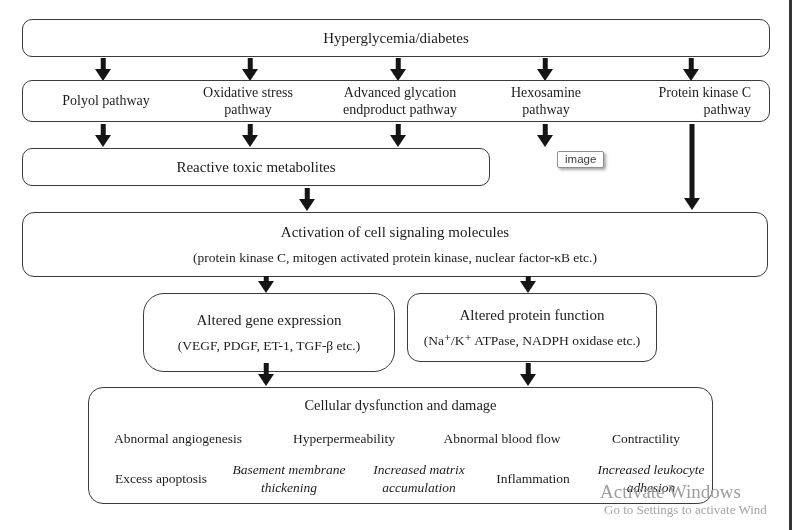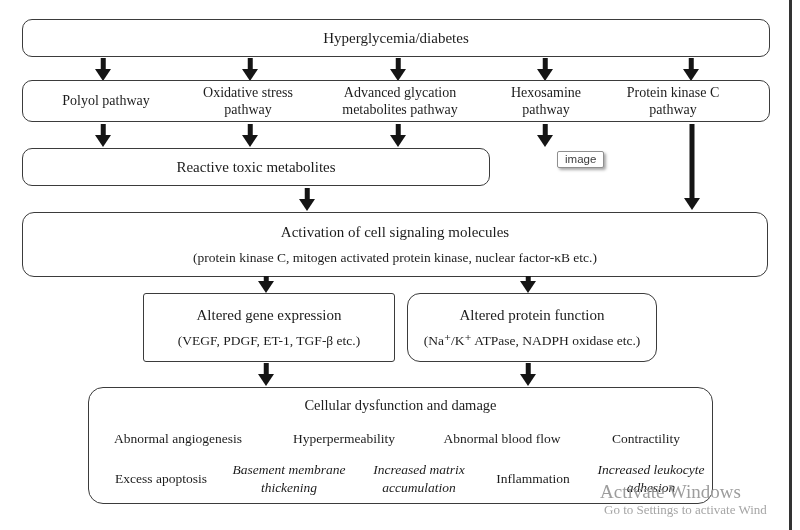--- a/index.html
+++ b/index.html
@@ -77,23 +77,23 @@
       <i class="head" style="top:11px"></i>
     </div>
   <div class="arrow" style="left:682px;top:58px;height:23px">
       <i class="stem" style="height:12px"></i>
       <i class="head" style="top:11px"></i>
     </div>
 
   <div class="box" style="left:22px;top:80px;width:748px;height:42px;">
     <div class="plabel" style="left:165px;width:120px;">Oxidative stress pathway</div>
     <div class="plabel" style="left:8px;width:150px;">Polyol pathway</div>
-    <div class="plabel" style="left:304px;width:146px;">Advanced glycation metabolites pathway</div>
+    <div class="plabel" style="left:304px;width:146px;">Advanced glycation endproduct pathway</div>
     <div class="plabel" style="left:475px;width:96px;">Hexosamine pathway</div>
-    <div class="plabel" style="left:592px;width:116px;">Protein kinase C pathway</div>
+    <div class="plabel" style="left:612px;width:116px;text-align:right;">Protein kinase C pathway</div>
   </div>
 
   <div class="arrow" style="left:94px;top:124px;height:23px">
       <i class="stem" style="height:12px"></i>
       <i class="head" style="top:11px"></i>
     </div>
   <div class="arrow" style="left:241px;top:124px;height:23px">
       <i class="stem" style="height:12px"></i>
       <i class="head" style="top:11px"></i>
     </div>
@@ -131,21 +131,21 @@
 
   <div class="arrow" style="left:257px;top:276px;height:17px">
       <i class="stem" style="height:6px"></i>
       <i class="head" style="top:5px"></i>
     </div>
   <div class="arrow" style="left:519px;top:276px;height:17px">
       <i class="stem" style="height:6px"></i>
       <i class="head" style="top:5px"></i>
     </div>
 
-  <div class="box" style="left:143px;top:293px;width:252px;height:69px;border-radius:3px;">
+  <div class="box" style="left:143px;top:293px;width:252px;height:79px;border-radius:21px;">
     <div class="box-title" style="margin-bottom:9px;">Altered gene expression</div>
     <div class="box-sub">(VEGF, PDGF, ET-1, TGF-β etc.)</div>
   </div>
 
   <div class="box" style="left:407px;top:293px;width:250px;height:69px;border-radius:13px;">
     <div class="box-title" style="margin-bottom:9px;">Altered protein function</div>
     <div class="box-sub">(Na⁺/K⁺ ATPase, NADPH oxidase etc.)</div>
   </div>
 
   <div class="arrow" style="left:257px;top:363px;height:23px">

